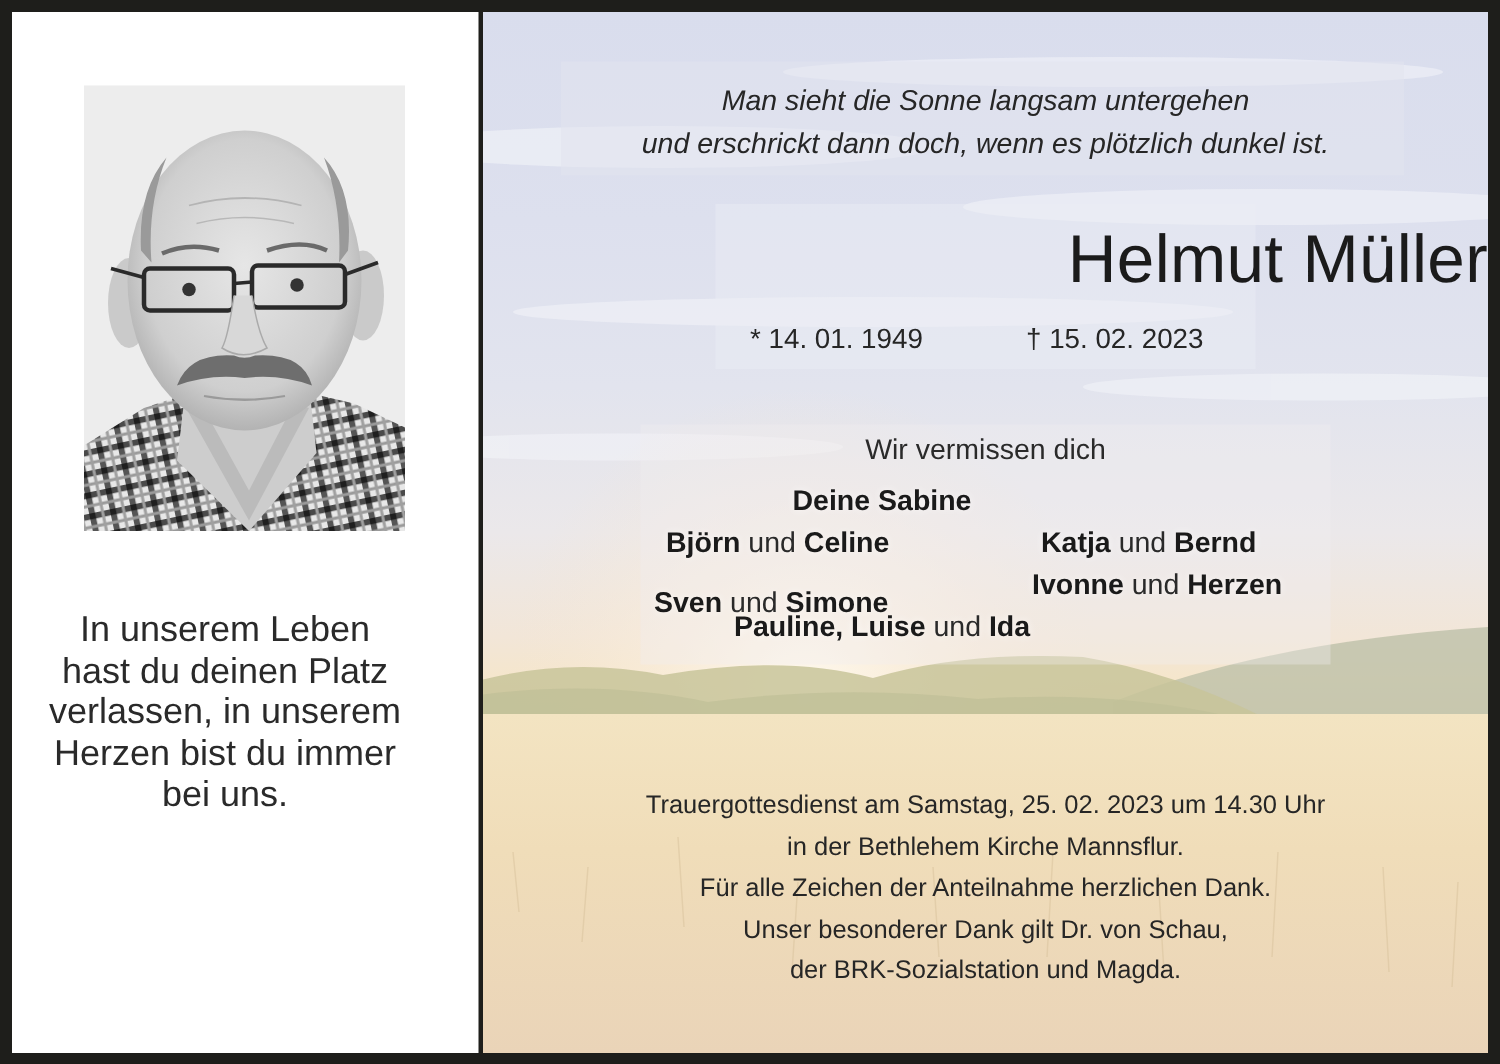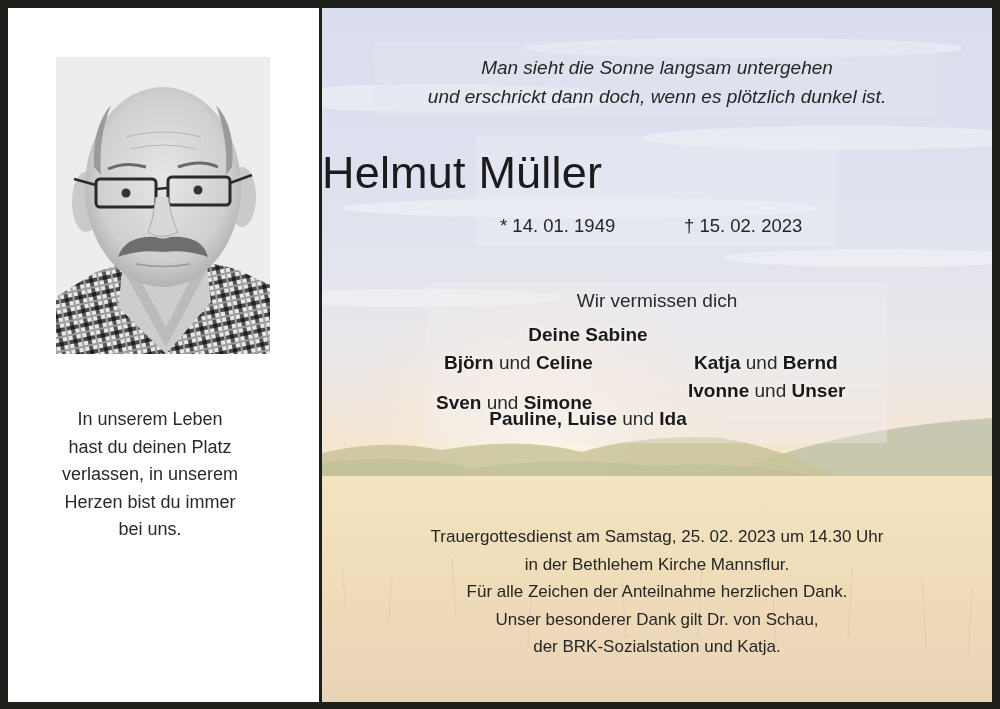--- a/index.html
+++ b/index.html
@@ -13,21 +13,21 @@
     background: #ffffff;
   }
   .photo {
     position: absolute; left: 48px; top: 49px; width: 214px; height: 297px;
     background: #eeeeee; overflow: hidden;
   }
   .photo svg { width: 100%; height: 100%; display: block; }
 
   .left-verse {
     position: absolute; left: 0; top: 398px; width: 284px;
-    text-align: center; font-size: 18px; line-height: 27.5px; color: #2a2a2a;
+    text-align: center; font-size: 24px; line-height: 27.5px; color: #2a2a2a;
   }
   .left-verse div { white-space: nowrap; }
 
   .right-panel {
     position: absolute; left: 322px; top: 8px; width: 670px; height: 694px;
     overflow: hidden;
     background: linear-gradient(180deg,
       #d9dded 0%, #dde0ee 20%, #e2e4ee 36%, #ebe8ea 50%, #f2e6d8 60%, #f5e6cc 64%,
       #efe1c5 68%, #f3e4c4 72%, #f0dcbc 85%, #ecd7bd 100%);
   }
@@ -40,21 +40,21 @@
   }
   .quote {
     position: absolute; left: 0; top: 45px; width: 670px;
     text-align: center; font-style: italic; font-size: 19px; line-height: 29px; color: #262626;
   }
   .name-box {
     position: absolute; left: 155px; top: 128px; width: 360px; height: 110px;
     background: rgba(236,238,245,0.45);
   }
   .name {
-    position: absolute; left: 0; top: 138px; width: 670px; text-align: left;
+    position: absolute; left: 0; top: 138px; width: 670px; text-align: right;
     font-size: 45px; line-height: 54px; color: #1b1b1b; letter-spacing: 0.2px;
   }
   .dates {
     position: absolute; top: 207px; font-size: 18.5px; line-height: 22px; color: #262626; white-space: nowrap;
   }
   .date-born { left: 178px; }
   .date-died { left: 362px; }
 
   .family-box {
     position: absolute; left: 105px; top: 275px; width: 460px; height: 160px;
@@ -227,30 +227,30 @@
     </div>
 
     <div class="family-line" style="top:372px; left:114px;margin-top:12px;">
       <b>Sven</b>
       <span class="und">und</span>
       <b>Simone</b>
     </div>
     <div class="family-line" style="top:372px; left:366px;">
       <b>Ivonne</b>
       <span class="und">und</span>
-      <b>Unser</b>
+      <b>Herzen</b>
     </div>
 
     <div class="family-line fl-center" style="top:400px;">
       <b>Pauline, Luise</b>
       <span class="und">und</span>
       <b>Ida</b>
     </div>
 
     <div class="service">
       <div>Trauergottesdienst am Samstag, 25. 02. 2023 um 14.30 Uhr</div>
       <div>in der Bethlehem Kirche Mannsflur.</div>
       <div>Für alle Zeichen der Anteilnahme herzlichen Dank.</div>
       <div>Unser besonderer Dank gilt Dr. von Schau,</div>
-      <div>der BRK-Sozialstation und Katja.</div>
+      <div>der BRK-Sozialstation und Magda.</div>
     </div>
   </div>
 </div>
 
 </body></html>

